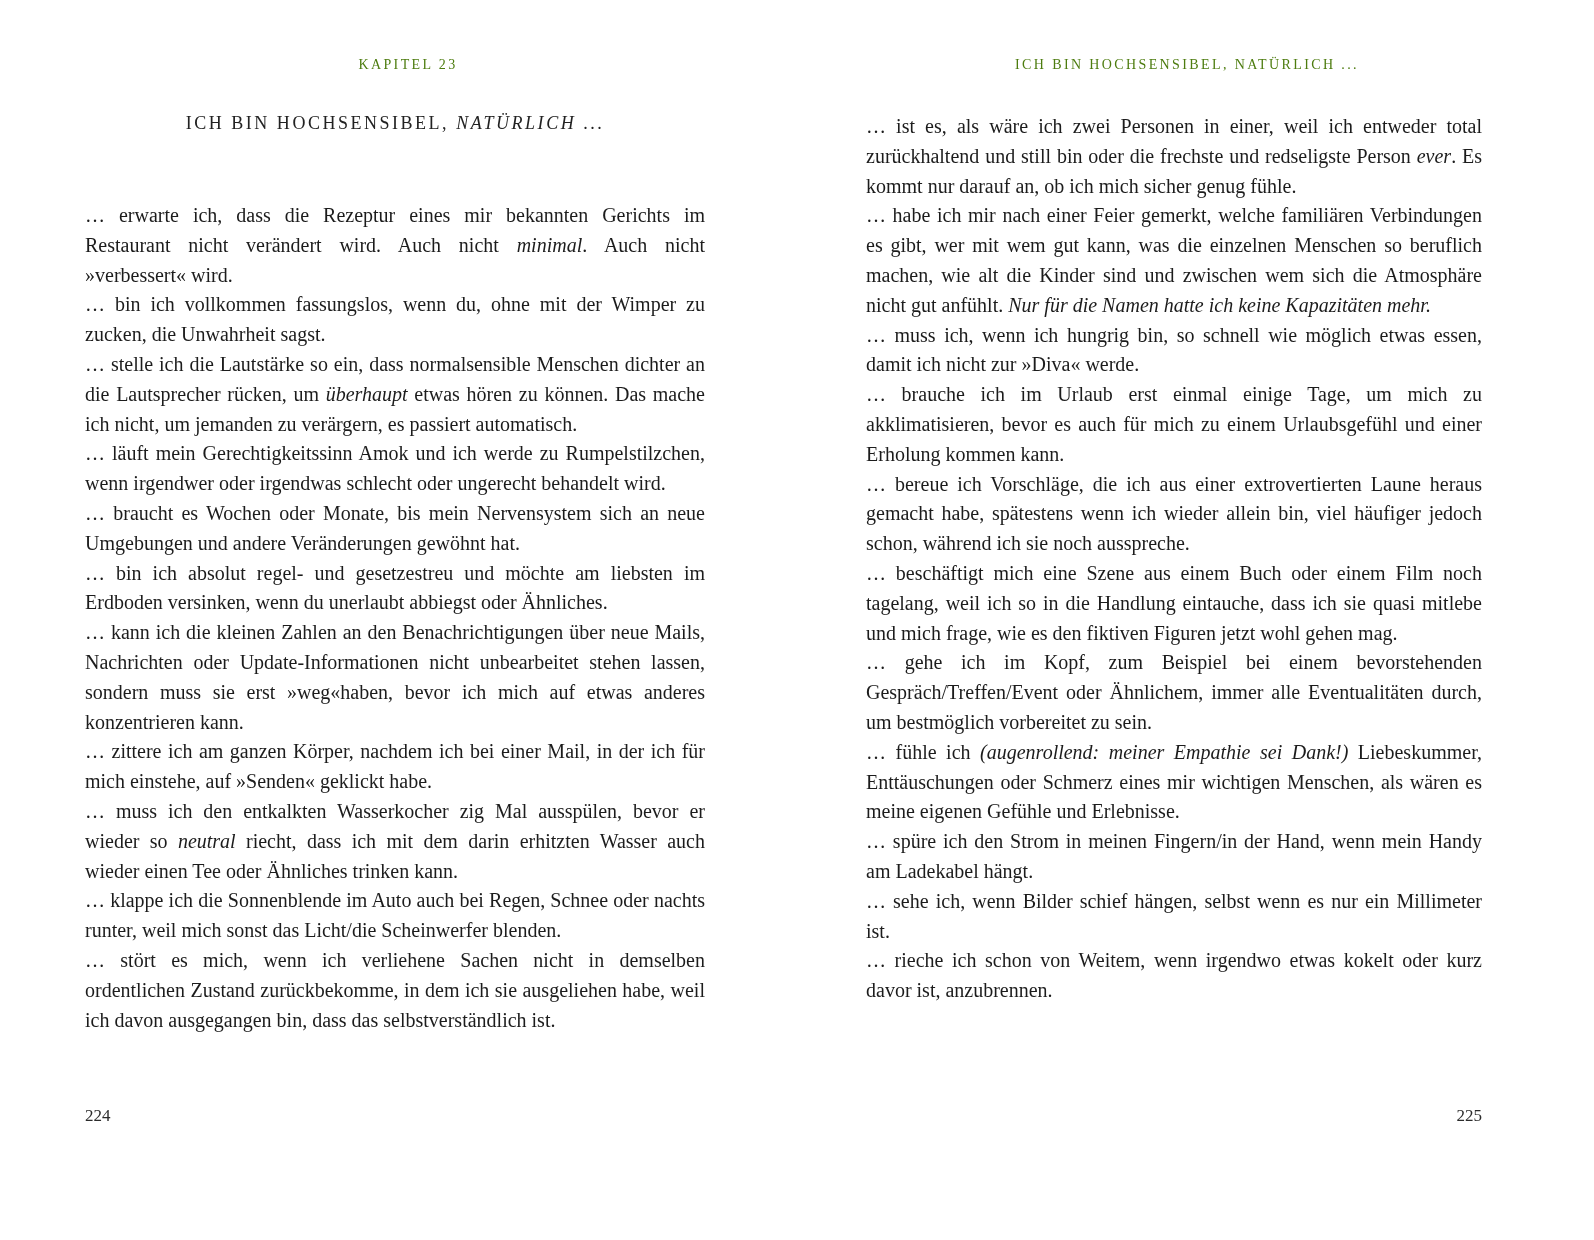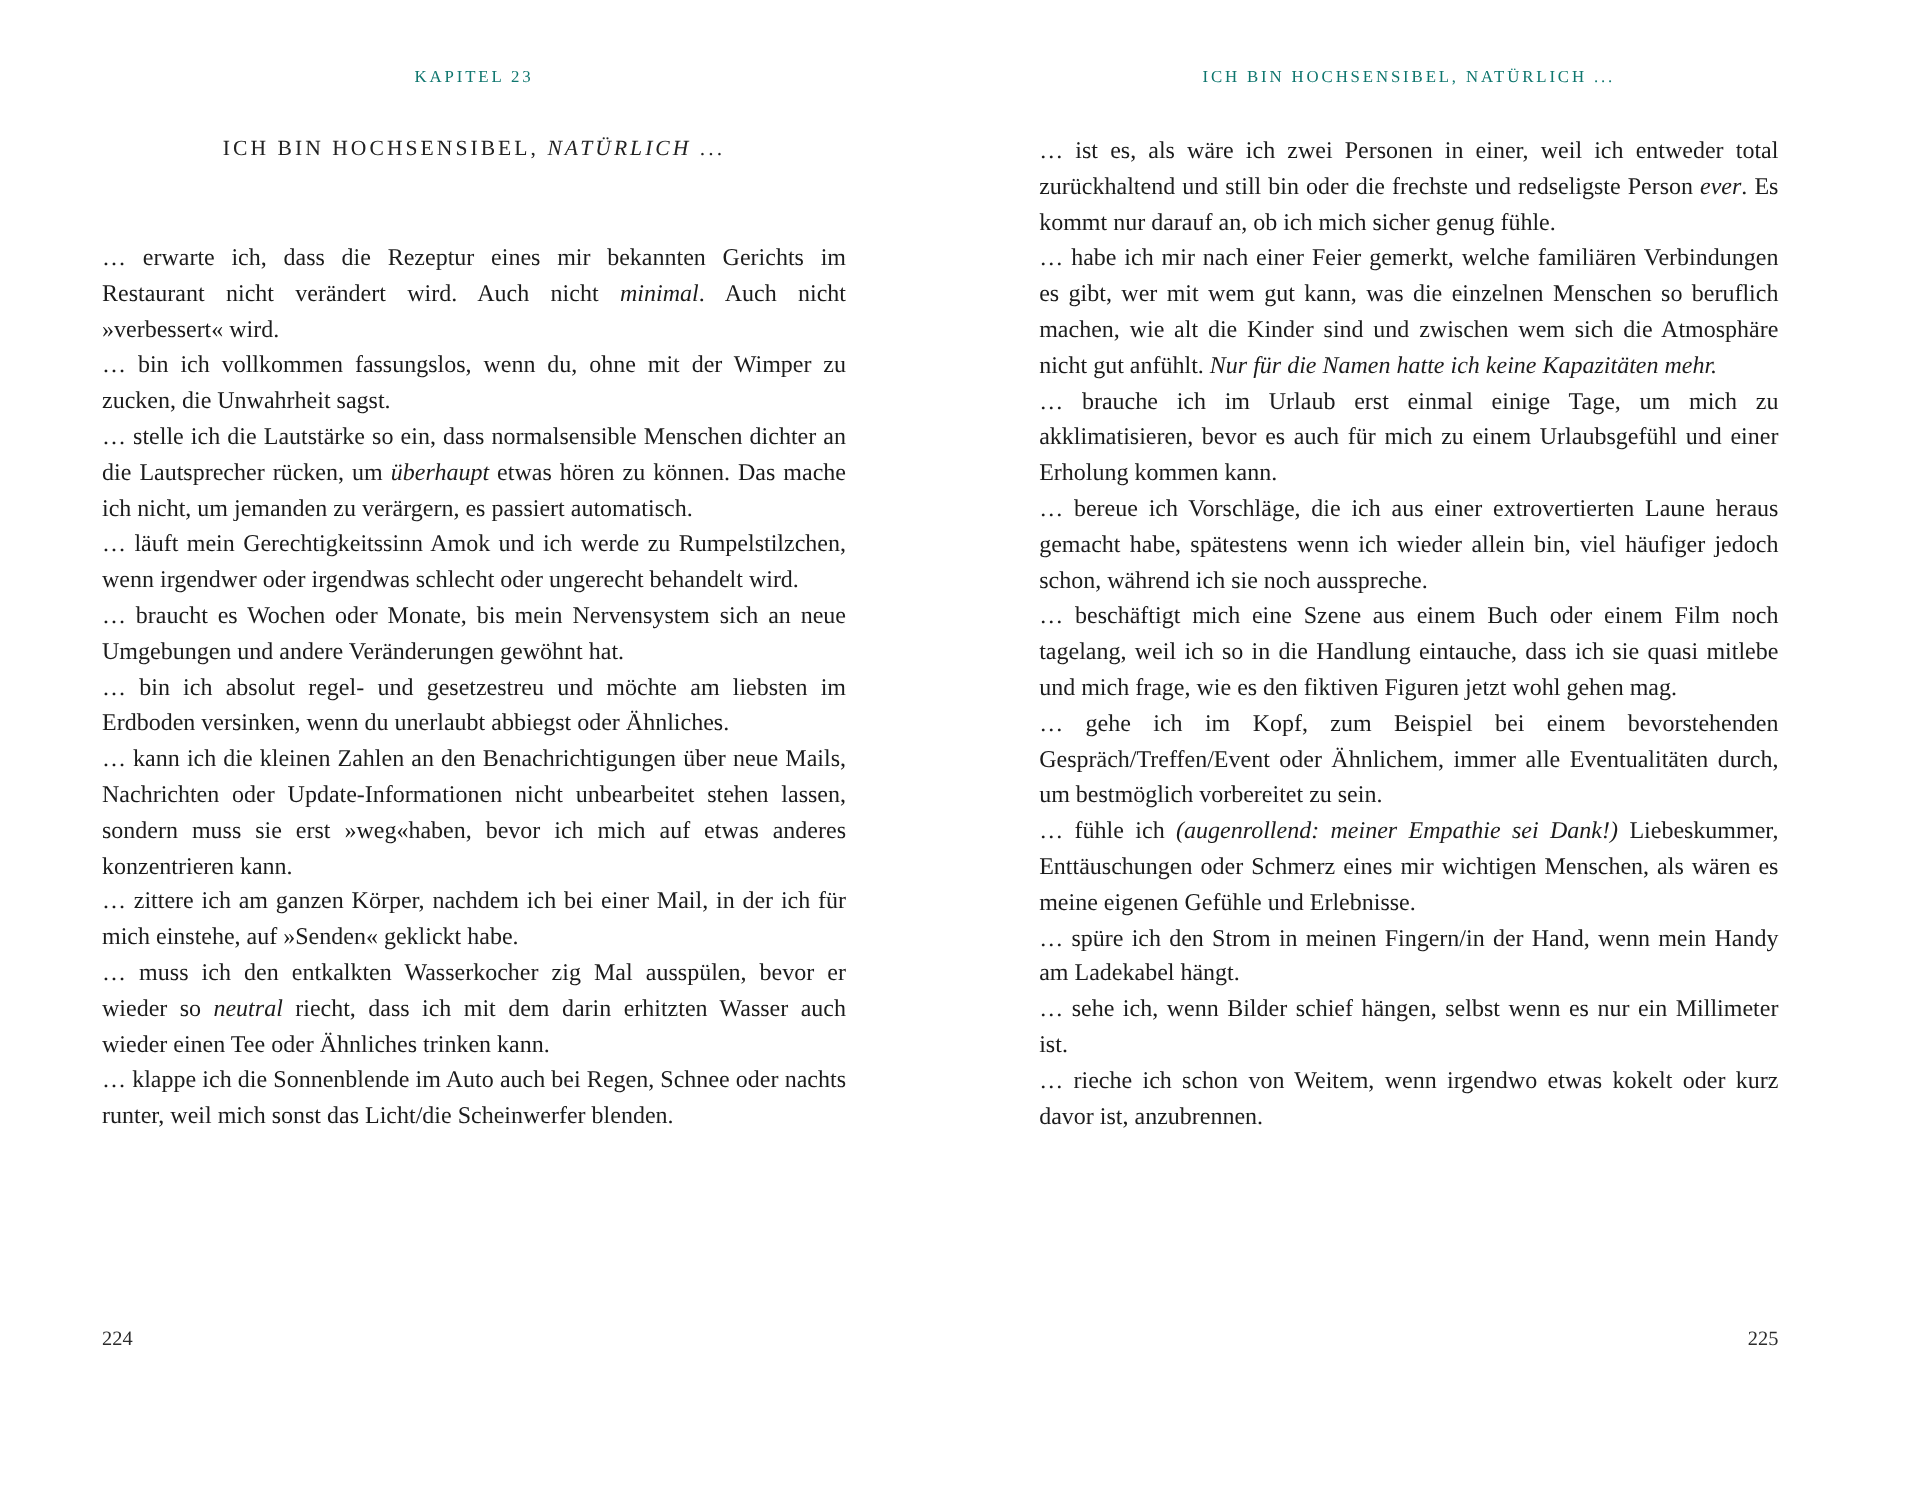--- a/index.html
+++ b/index.html
@@ -25,26 +25,26 @@
     position: absolute;
     top: 0;
     height: 100%;
   }
   .page-left  { left: 85px;  width: 620px; }
   .page-right { left: 866px; width: 616px; }
 
   .running-head {
     position: absolute;
     top: 57px;
-    left: 0;
+    left: 13px;
     width: 100%;
     text-align: center;
     font-size: 14px;
     letter-spacing: 0.17em;
-    color: #0f766e;
+    color: #4d7c0f;
     white-space: nowrap;
   }
   .chapter-title {
     position: absolute;
     top: 113px;
     left: 0;
     width: 100%;
     margin: 0;
     text-align: center;
     font-size: 18px;
@@ -91,29 +91,31 @@
         <p><span>… erwarte ich, dass die Rezeptur eines mir bekannten Gerichts im Restaurant nicht verändert wird. Auch nicht </span><span class="italic">minimal</span><span>. Auch nicht »verbessert« wird.</span></p>
         <p><span>… bin ich vollkommen fassungslos, wenn du, ohne mit der Wimper zu zucken, die Unwahrheit sagst.</span></p>
         <p><span>… stelle ich die Lautstärke so ein, dass normalsensible Menschen dichter an die Lautsprecher rücken, um </span><span class="italic">überhaupt</span><span> etwas hören zu können. Das mache ich nicht, um jemanden zu verärgern, es passiert automatisch.</span></p>
         <p><span>… läuft mein Gerechtigkeitssinn Amok und ich werde zu Rumpelstilzchen, wenn irgendwer oder irgendwas schlecht oder ungerecht behandelt wird.</span></p>
         <p><span>… braucht es Wochen oder Monate, bis mein Nervensystem sich an neue Umgebungen und andere Veränderungen gewöhnt hat.</span></p>
         <p><span>… bin ich absolut regel- und gesetzestreu und möchte am liebsten im Erdboden versinken, wenn du unerlaubt abbiegst oder Ähnliches.</span></p>
         <p><span>… kann ich die kleinen Zahlen an den Benachrichtigungen über neue Mails, Nachrichten oder Update-Informationen nicht unbearbeitet stehen lassen, sondern muss sie erst »weg«haben, bevor ich mich auf etwas anderes konzentrieren kann.</span></p>
         <p><span>… zittere ich am ganzen Körper, nachdem ich bei einer Mail, in der ich für mich einstehe, auf »Senden« geklickt habe.</span></p>
         <p><span>… muss ich den entkalkten Wasserkocher zig Mal ausspülen, bevor er wieder so </span><span class="italic">neutral</span><span> riecht, dass ich mit dem darin erhitzten Wasser auch wieder einen Tee oder Ähnliches trinken kann.</span></p>
         <p><span>… klappe ich die Sonnenblende im Auto auch bei Regen, Schnee oder nachts runter, weil mich sonst das Licht/die Scheinwerfer blenden.</span></p>
+        <p><span>… stört es mich, wenn ich verliehene Sachen nicht in demselben ordentlichen Zustand zurückbekomme, in dem ich sie ausgeliehen habe, weil ich davon ausgegangen bin, dass das selbstverständlich ist.</span></p>
       </div>
     <div class="page-number page-number-left">224</div>
   </div>
 
   <div class="page page-right">
     <div class="running-head">ICH BIN HOCHSENSIBEL, NATÜRLICH ...</div>
     <div class="body-text body-right">
         <p><span>… ist es, als wäre ich zwei Personen in einer, weil ich entweder total zurückhaltend und still bin oder die frechste und redseligste Person </span><span class="italic">ever</span><span>. Es kommt nur darauf an, ob ich mich sicher genug fühle.</span></p>
         <p><span>… habe ich mir nach einer Feier gemerkt, welche familiären Verbindungen es gibt, wer mit wem gut kann, was die einzelnen Menschen so beruflich machen, wie alt die Kinder sind und zwischen wem sich die Atmosphäre nicht gut anfühlt. </span><span class="italic">Nur für die Namen hatte ich keine Kapazitäten mehr.</span></p>
+        <p><span>… muss ich, wenn ich hungrig bin, so schnell wie möglich etwas essen, damit ich nicht zur »Diva« werde.</span></p>
         <p><span>… brauche ich im Urlaub erst einmal einige Tage, um mich zu akklimatisieren, bevor es auch für mich zu einem Urlaubsgefühl und einer Erholung kommen kann.</span></p>
         <p><span>… bereue ich Vorschläge, die ich aus einer extrovertierten Laune heraus gemacht habe, spätestens wenn ich wieder allein bin, viel häufiger jedoch schon, während ich sie noch ausspreche.</span></p>
         <p><span>… beschäftigt mich eine Szene aus einem Buch oder einem Film noch tagelang, weil ich so in die Handlung eintauche, dass ich sie quasi mitlebe und mich frage, wie es den fiktiven Figuren jetzt wohl gehen mag.</span></p>
         <p><span>… gehe ich im Kopf, zum Beispiel bei einem bevorstehenden Gespräch/Treffen/Event oder Ähnlichem, immer alle Eventualitäten durch, um bestmöglich vorbereitet zu sein.</span></p>
         <p><span>… fühle ich </span><span class="italic">(augenrollend: meiner Empathie sei Dank!)</span><span> Liebeskummer, Enttäuschungen oder Schmerz eines mir wichtigen Menschen, als wären es meine eigenen Gefühle und Erlebnisse.</span></p>
         <p><span>… spüre ich den Strom in meinen Fingern/in der Hand, wenn mein Handy am Ladekabel hängt.</span></p>
         <p><span>… sehe ich, wenn Bilder schief hängen, selbst wenn es nur ein Millimeter ist.</span></p>
         <p><span>… rieche ich schon von Weitem, wenn irgendwo etwas kokelt oder kurz davor ist, anzubrennen.</span></p>
       </div>
     <div class="page-number page-number-right">225</div>

